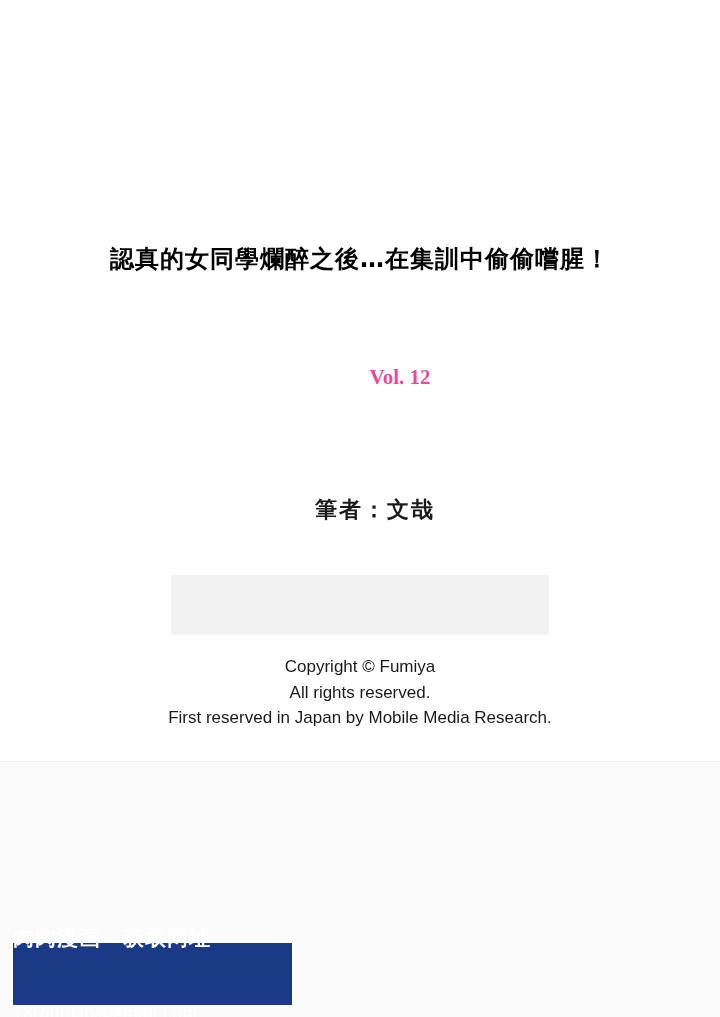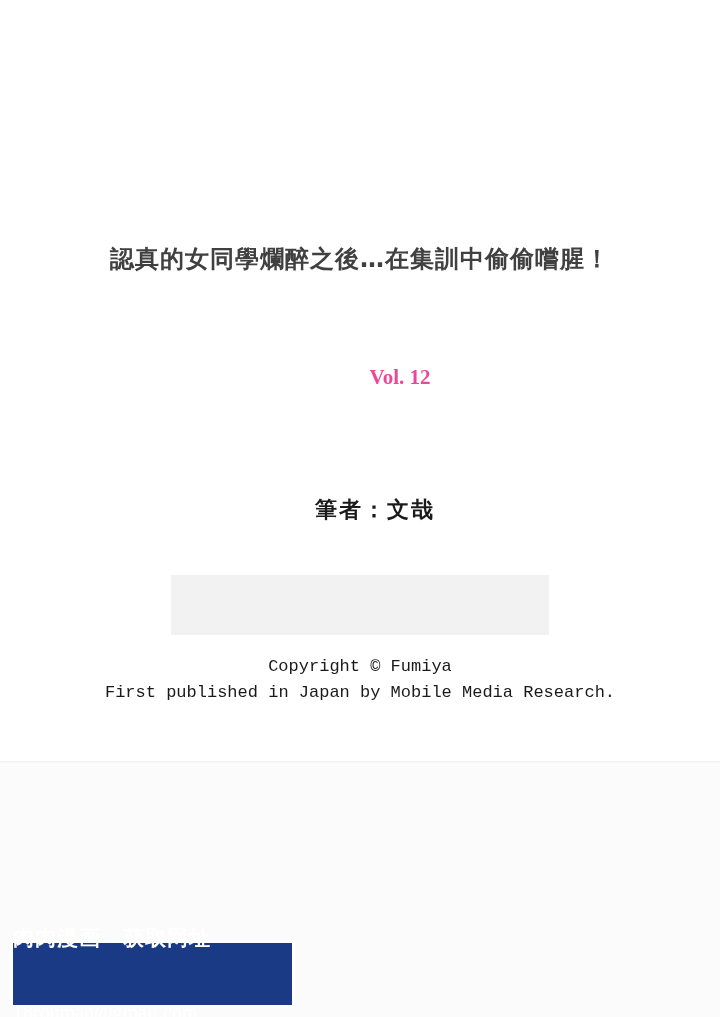--- a/index.html
+++ b/index.html
@@ -26,21 +26,21 @@
   .title {
     position: absolute;
     top: 243px;
     left: 0;
     width: 720px;
     text-align: center;
     font-family: "DejaVu Sans", sans-serif;
     font-size: 24px;
     font-weight: 700;
     letter-spacing: 1px;
-    color: #404040;
+    color: #000000;
     white-space: nowrap;
   }
 
   .volume {
     position: absolute;
     top: 365px;
     left: 0;
     width: 720px;
     text-align: center;
     font-family: "Liberation Serif", serif;
@@ -73,21 +73,21 @@
     height: 60px;
     background: #f2f2f2;
   }
 
   .copyright {
     position: absolute;
     top: 654px;
     left: 0;
     width: 720px;
     text-align: center;
-    font-family: Liberation Mono, monospace;
+    font-family: Liberation Sans, sans-serif;
     font-size: 17px;
     line-height: 25.5px;
     color: #1a1a1a;
   }
   .copyright div {
     white-space: nowrap;
   }
 
   
   .bottom-band {
@@ -143,21 +143,22 @@
   <div class="title">認真的女同學爛醉之後…在集訓中偷偷嚐腥！</div>
 
   <div class="volume">Vol. 12</div>
 
   <div class="author">筆者：文哉</div>
 
   <div class="logo-placeholder"></div>
 
   <div class="copyright">
     <div>Copyright © Fumiya</div>
-    <div>First published in Japan by Mobile Media Research.</div>
+    <div>All rights reserved.</div>
+    <div>First reserved in Japan by Mobile Media Research.</div>
   </div>
 
   <div class="bottom-band"></div>
 
   <div class="watermark">
     <div class="watermark-title">肉肉漫画　获取网址</div>
     <div class="watermark-email">18rouman@gmail.com</div>
   </div>
 
 </div>

